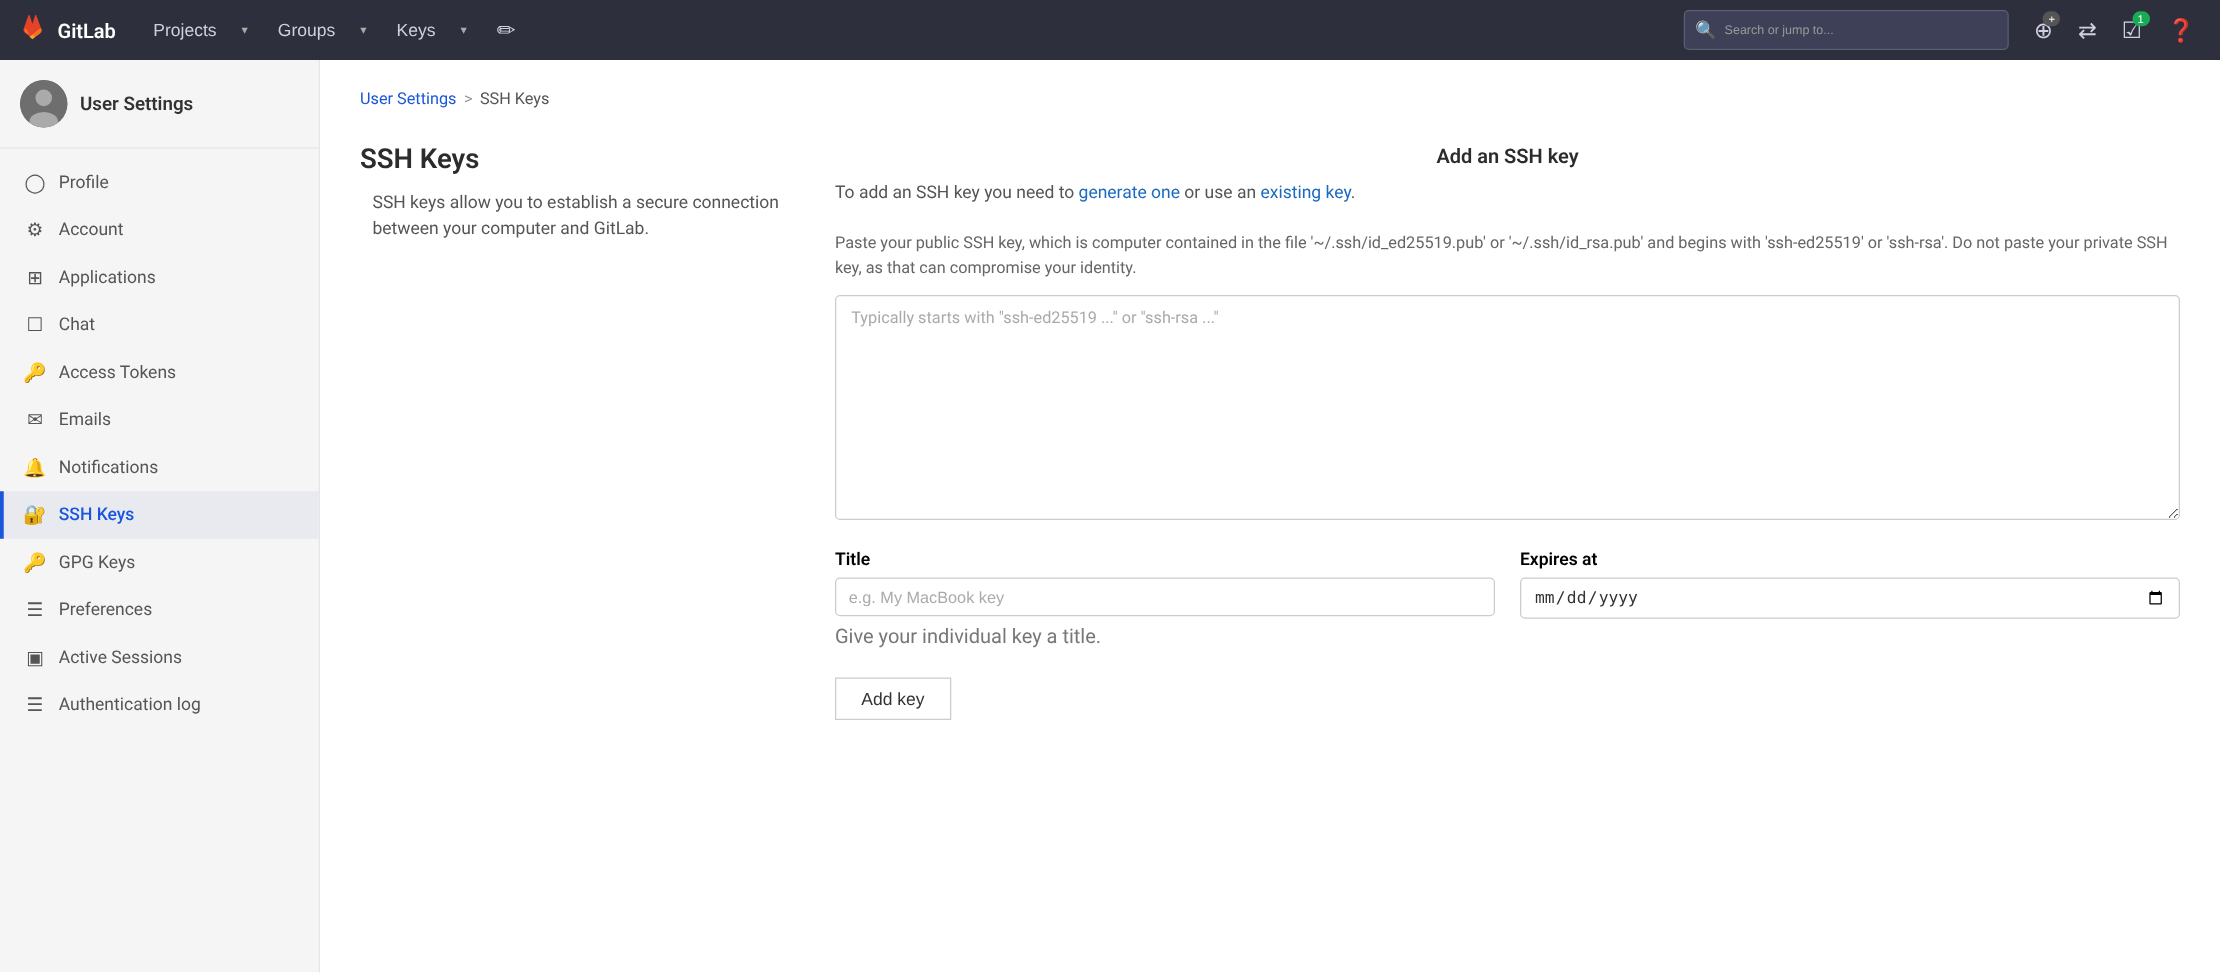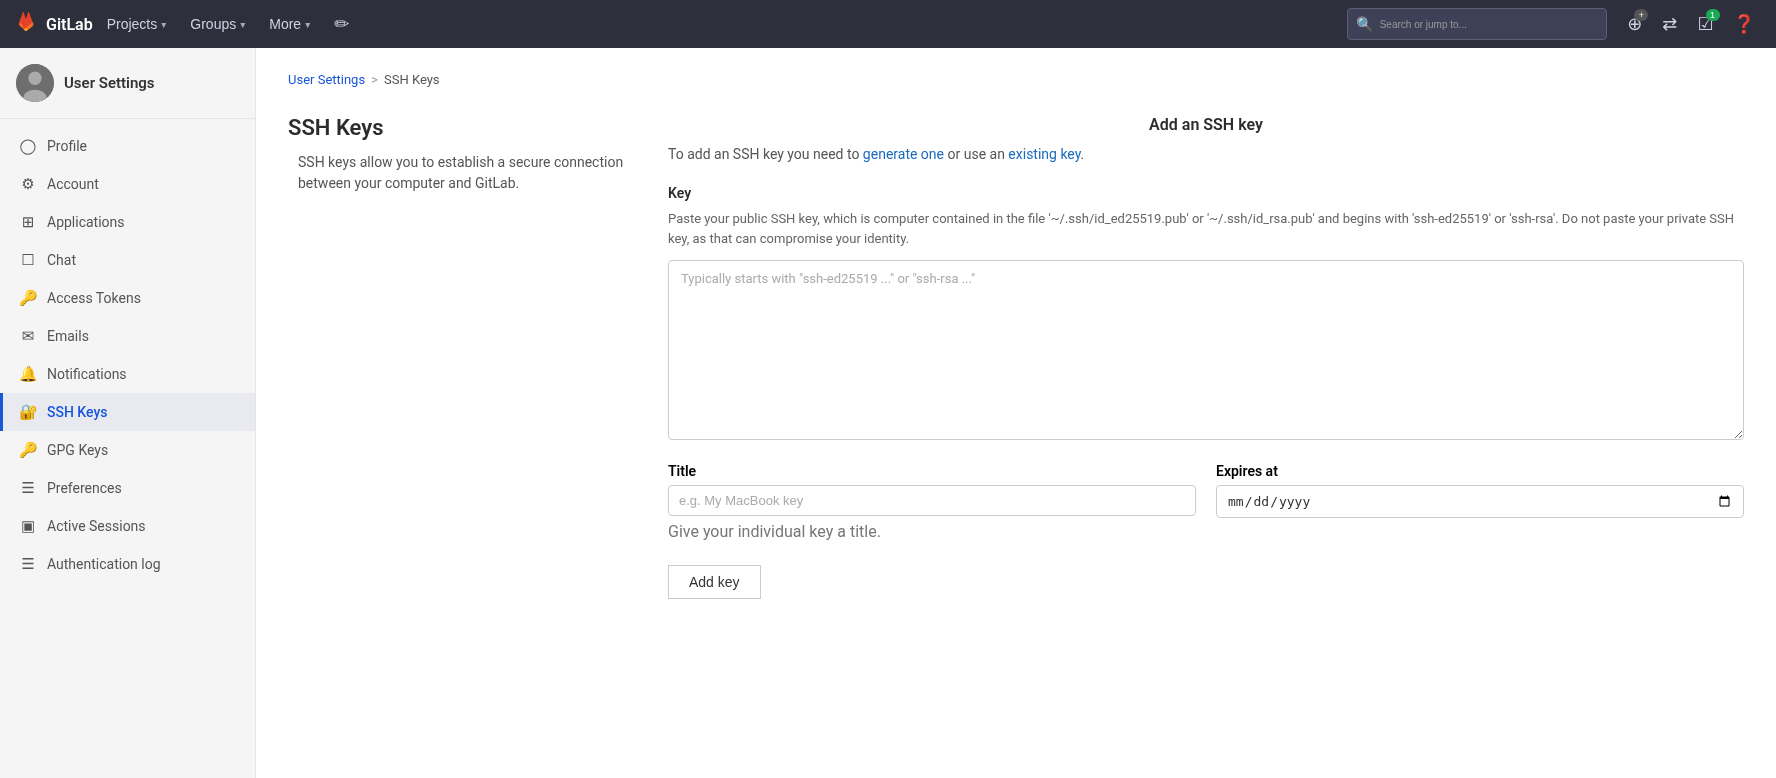--- a/index.html
+++ b/index.html
@@ -14,38 +14,38 @@
       padding: 0 12px;
       gap: 4px;
       position: fixed;
       top: 0; left: 0; right: 0;
       z-index: 100;
     }
     .topnav-logo {
       display: flex;
       align-items: center;
       gap: 6px;
-      margin-right: 0;
+      margin-right: 16px;
     }
     .topnav-logo svg { width: 28px; height: 28px; }
     .topnav-brand {
       color: #fff;
       font-size: 16px;
       font-weight: 600;
     }
     .topnav-btn {
       color: #d0d0e0;
       background: none;
       border: none;
       cursor: pointer;
       padding: 6px 10px;
       border-radius: 4px;
       display: flex;
       align-items: center;
-      gap: 4px;
+      gap: 20px;
       font-size: 14px;
       white-space: nowrap;
     }
     .topnav-chevron { font-size: 10px; color: #aaa; }
     .topnav-spacer { flex: 1; }
     .search-bar {
       background: #3e4057;
       border: 1px solid #5c5e75;
       border-radius: 4px;
       display: flex;
@@ -307,21 +307,21 @@
 
   <button class="topnav-btn">
     <span>Projects</span>
     <span class="topnav-chevron">▾</span>
   </button>
   <button class="topnav-btn">
     <span>Groups</span>
     <span class="topnav-chevron">▾</span>
   </button>
   <button class="topnav-btn">
-    <span>More</span>
+    <span>Keys</span>
     <span class="topnav-chevron">▾</span>
   </button>
   <button class="topnav-btn" style="font-size:18px;">✏</button>
 
   <div class="topnav-spacer"></div>
 
   <div class="search-bar">
     <span style="color:#999; font-size:14px;">🔍</span>
     <input type="text" placeholder="Search or jump to..." style="">
   </div>
@@ -421,21 +421,20 @@
         <h1 class="section-title">SSH Keys</h1>
         <p class="section-desc">SSH keys allow you to establish a secure connection between your computer and GitLab.</p>
       </div>
 
       <div class="right-panel">
         <h2 class="add-ssh-title">Add an SSH key</h2>
         <p class="add-ssh-desc">
           <span>To add an SSH key you need to </span><a href="#">generate one</a><span> or use an </span><a href="#">existing key</a><span>.</span>
         </p>
 
-        <div class="field-label">Key</div>
         <p class="field-desc">Paste your public SSH key, which is computer contained in the file '~/.ssh/id_ed25519.pub' or '~/.ssh/id_rsa.pub' and begins with 'ssh-ed25519' or 'ssh-rsa'. Do not paste your private SSH key, as that can compromise your identity.</p>
         <textarea class="key-input" placeholder="Typically starts with &quot;ssh-ed25519 ...&quot; or &quot;ssh-rsa ...&quot;" style=""></textarea>
 
         <div class="form-row">
           <div class="form-group">
             <label>Title</label>
             <input type="text" placeholder="e.g. My MacBook key" style="">
             <p class="form-hint">Give your individual key a title.</p>
           </div>
           <div class="form-group">

